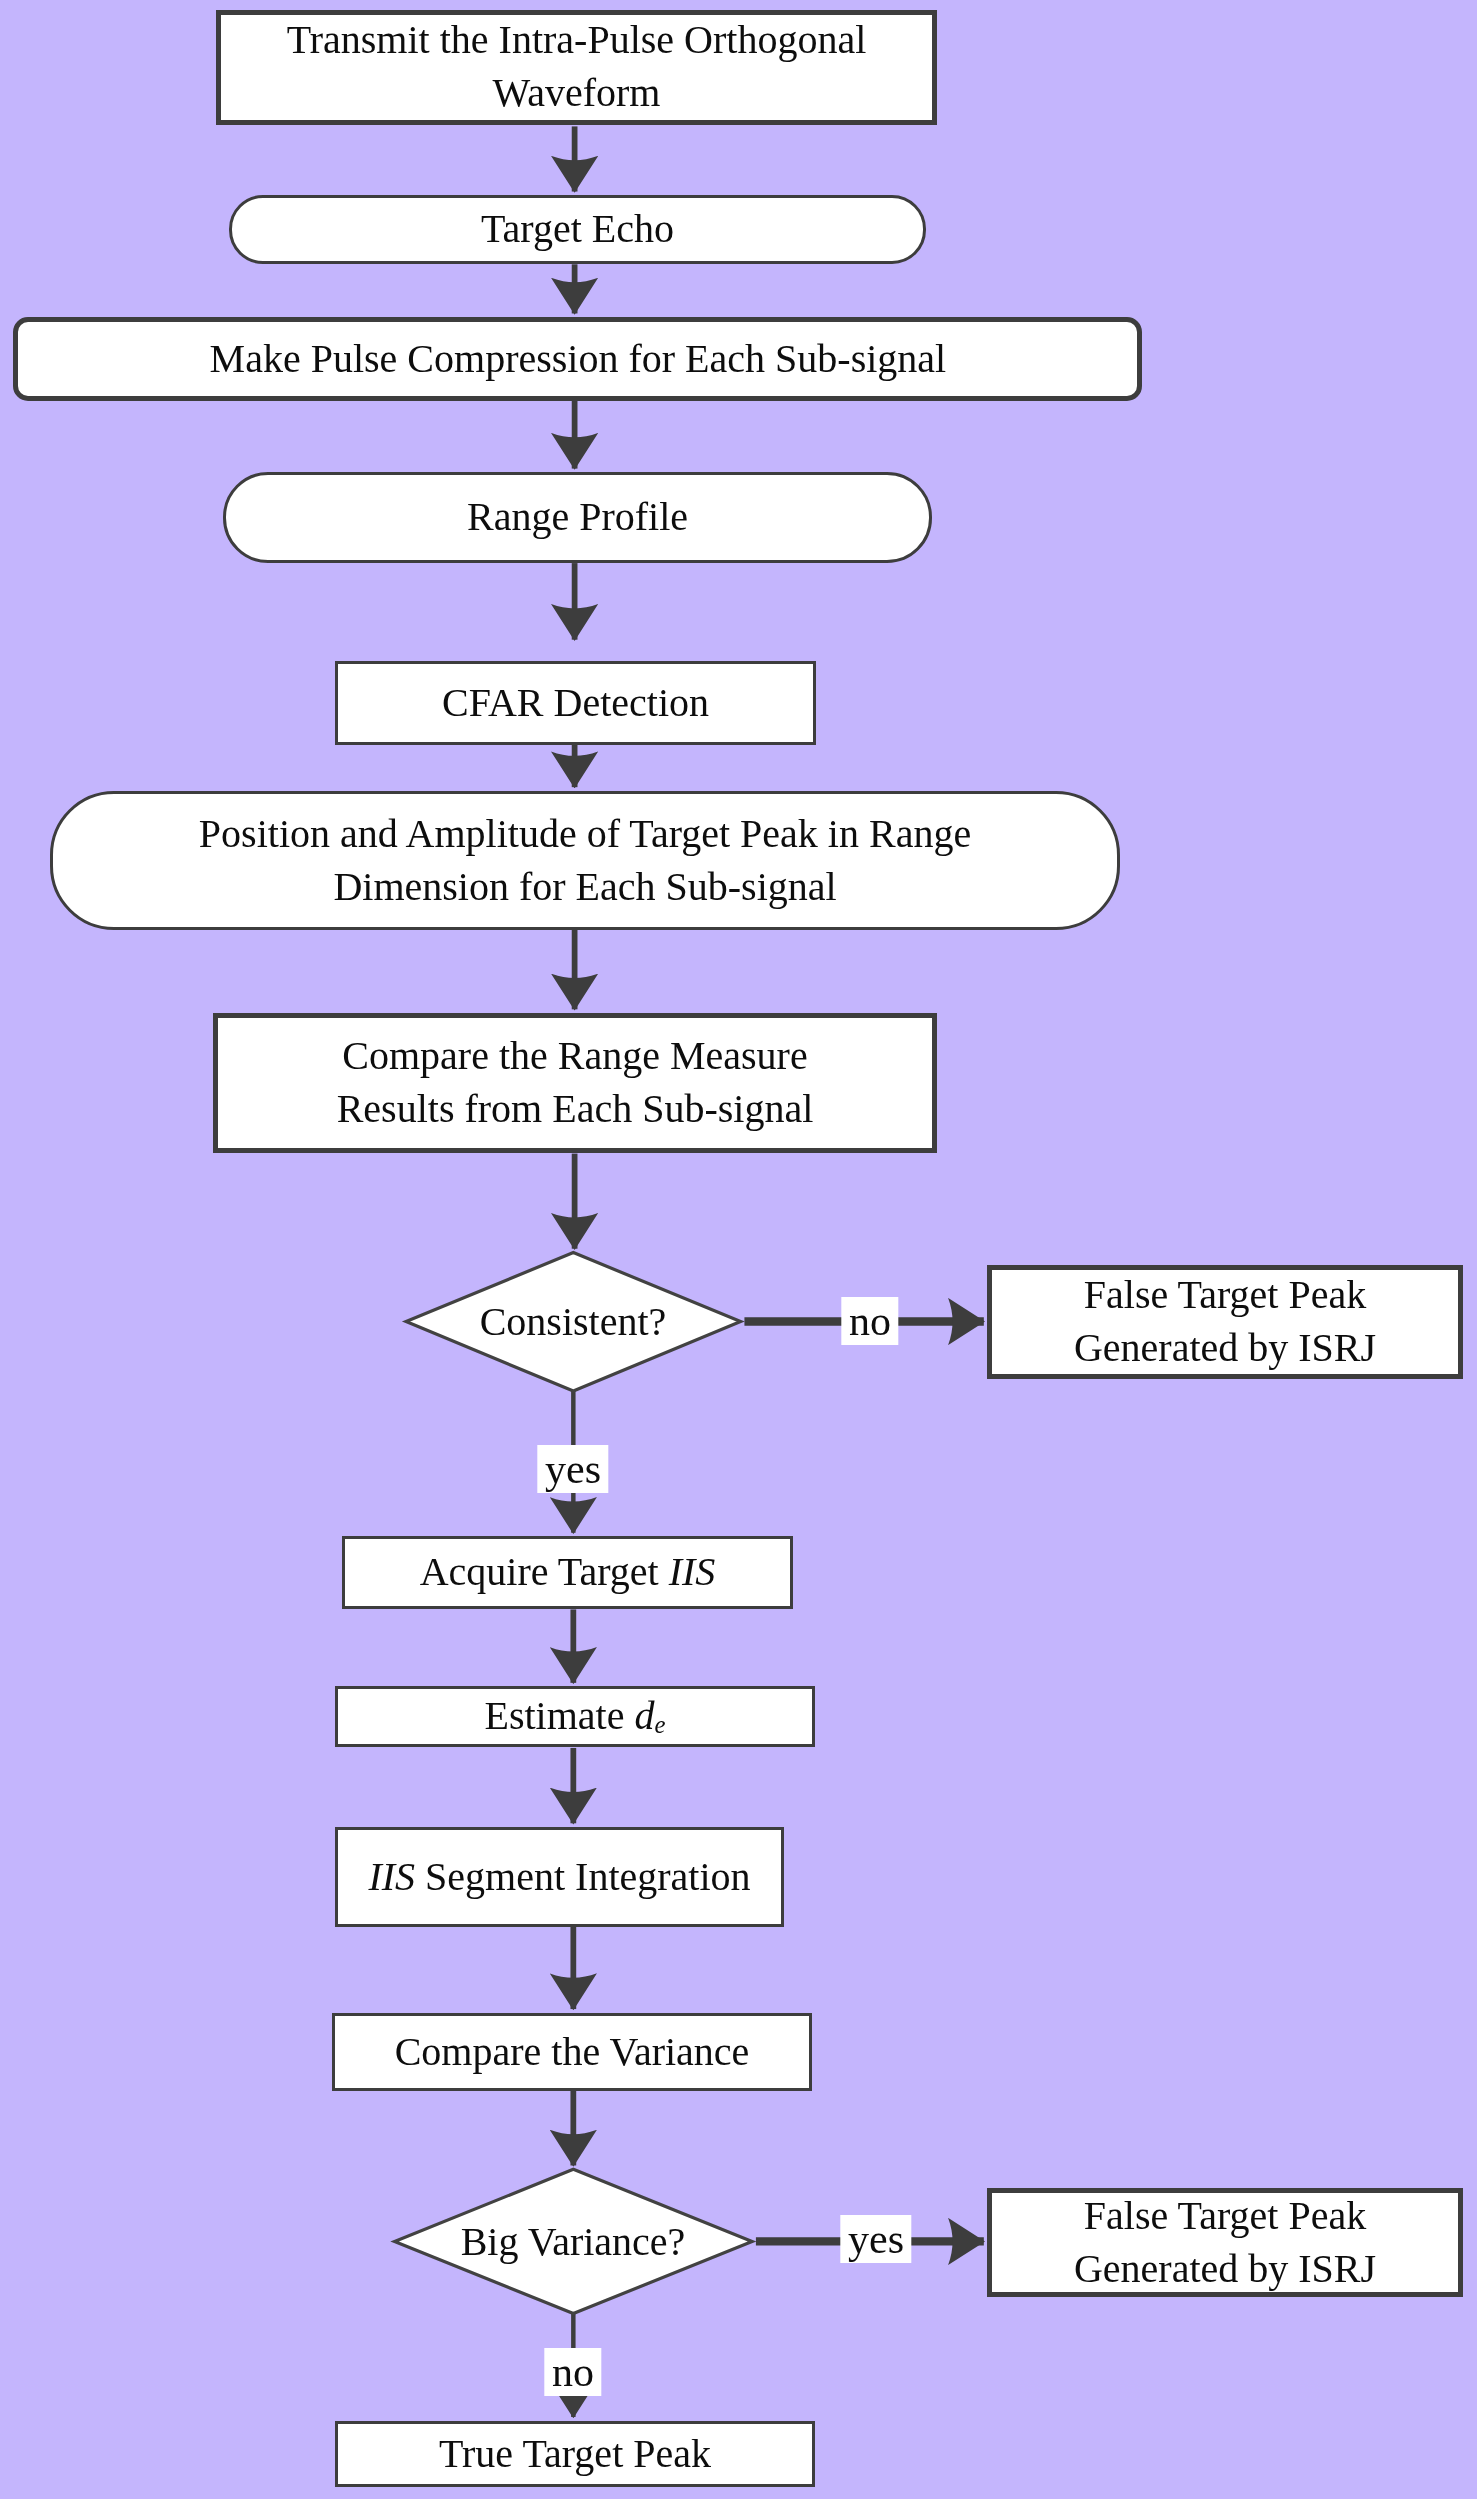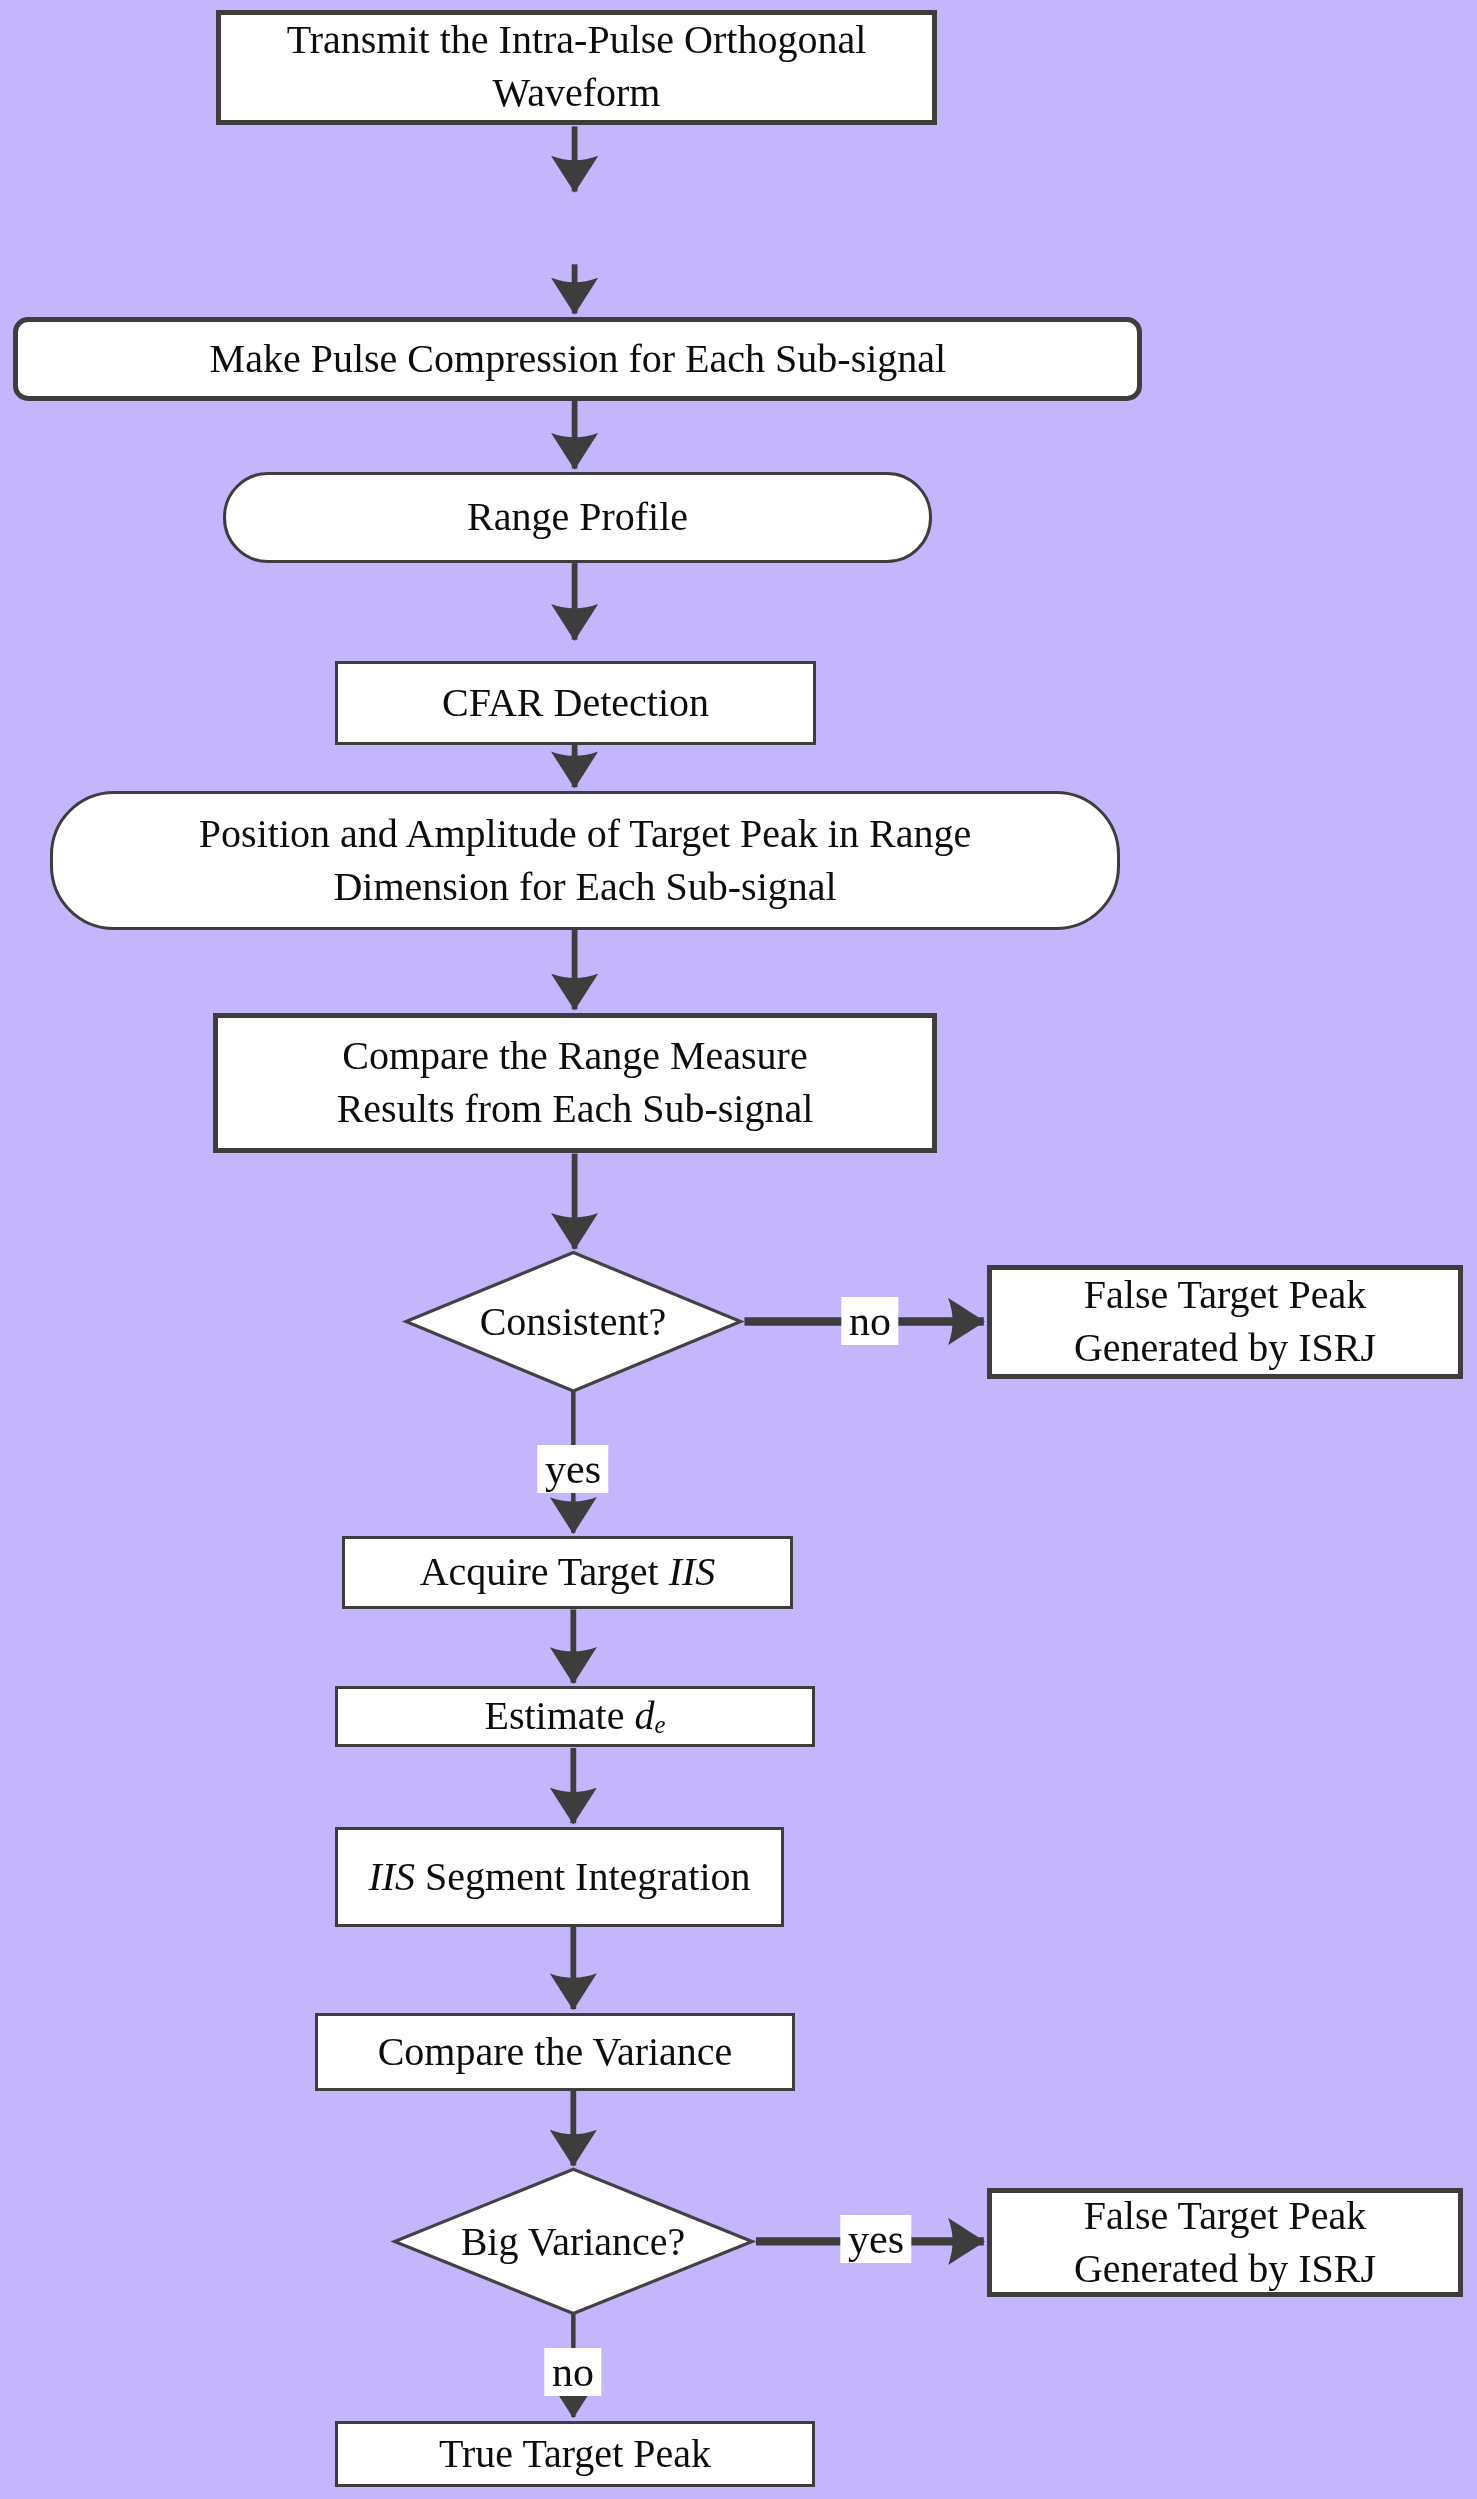--- a/index.html
+++ b/index.html
@@ -61,21 +61,21 @@
   #n-target-echo     { left: 229px;  top: 195px;  width: 697px; height: 69px; border-radius: 34px; }
   #n-pulse-comp      { left: 13.4px;   top: 317px;  width: 1129px; height: 84px; border-width: 5.1px; border-radius: 15px; }
   #n-range-profile   { left: 223px;  top: 472px;  width: 709px; height: 91px; border-radius: 45px; }
   #n-cfar            { left: 335px;  top: 661px; width: 481px;  height: 84px; }
   #n-pos-amp         { left: 50px;   top: 791px; width: 1070px; height: 139px; border-radius: 64px; }
   #n-compare-range   { left: 213px;  top: 1013px; width: 724px; height: 140px; border-width: 5.1px; }
   #n-false-1         { left: 987px; top: 1265px; width: 476px;  height: 114px; border-width: 5.1px; }
   #n-acquire         { left: 342px;  top: 1536px; width: 451px;  height: 73px; }
   #n-estimate        { left: 335px;  top: 1686px; width: 480px;  height: 61px;  }
   #n-iis-integration { left: 335px;  top: 1827px; width: 449px;  height: 100px; }
-  #n-compare-var     { left: 315px;  top: 2013px; width: 480px;  height: 78px; }
+  #n-compare-var     { left: 332px;  top: 2013px; width: 480px;  height: 78px; }
   #n-false-2         { left: 987px; top: 2188px; width: 476px;  height: 109px; border-width: 5.1px; }
   #n-true-target     { left: 335px;  top: 2421px; width: 480px;  height: 66px; }
 
   #t-consistent   { left: 573px;  top: 1321px; }
   #t-big-variance { left: 573px;  top: 2241px; }
 
   #l-no1  { left: 870px; top: 1321px; }
   #l-yes1 { left: 573px;  top: 1469px; }
   #l-yes2 { left: 876px; top: 2239px; }
   #l-no2  { left: 573px;  top: 2372px; }
@@ -111,20 +111,23 @@
 
     <polygon points="898,1962 1160,2070 898,2179 636,2070" fill="#ffffff" stroke="#424242" stroke-width="5"></polygon>
     <polygon points="898,3398 1178,3511 898,3624 618,3511" fill="#ffffff" stroke="#424242" stroke-width="5"></polygon>
   </svg>
 
   <div class="node" id="n-transmit">
     <span class="lbl">Transmit the Intra-Pulse Orthogonal
 Waveform</span>
   </div>
 
+  <div class="node stadium" id="n-target-echo">
+    <span class="lbl">Target Echo</span>
+  </div>
 
   <div class="node" id="n-pulse-comp">
     <span class="lbl">Make Pulse Compression for Each Sub-signal</span>
   </div>
 
   <div class="node stadium" id="n-range-profile">
     <span class="lbl">Range Profile</span>
   </div>
 
   <div class="node" id="n-cfar">

